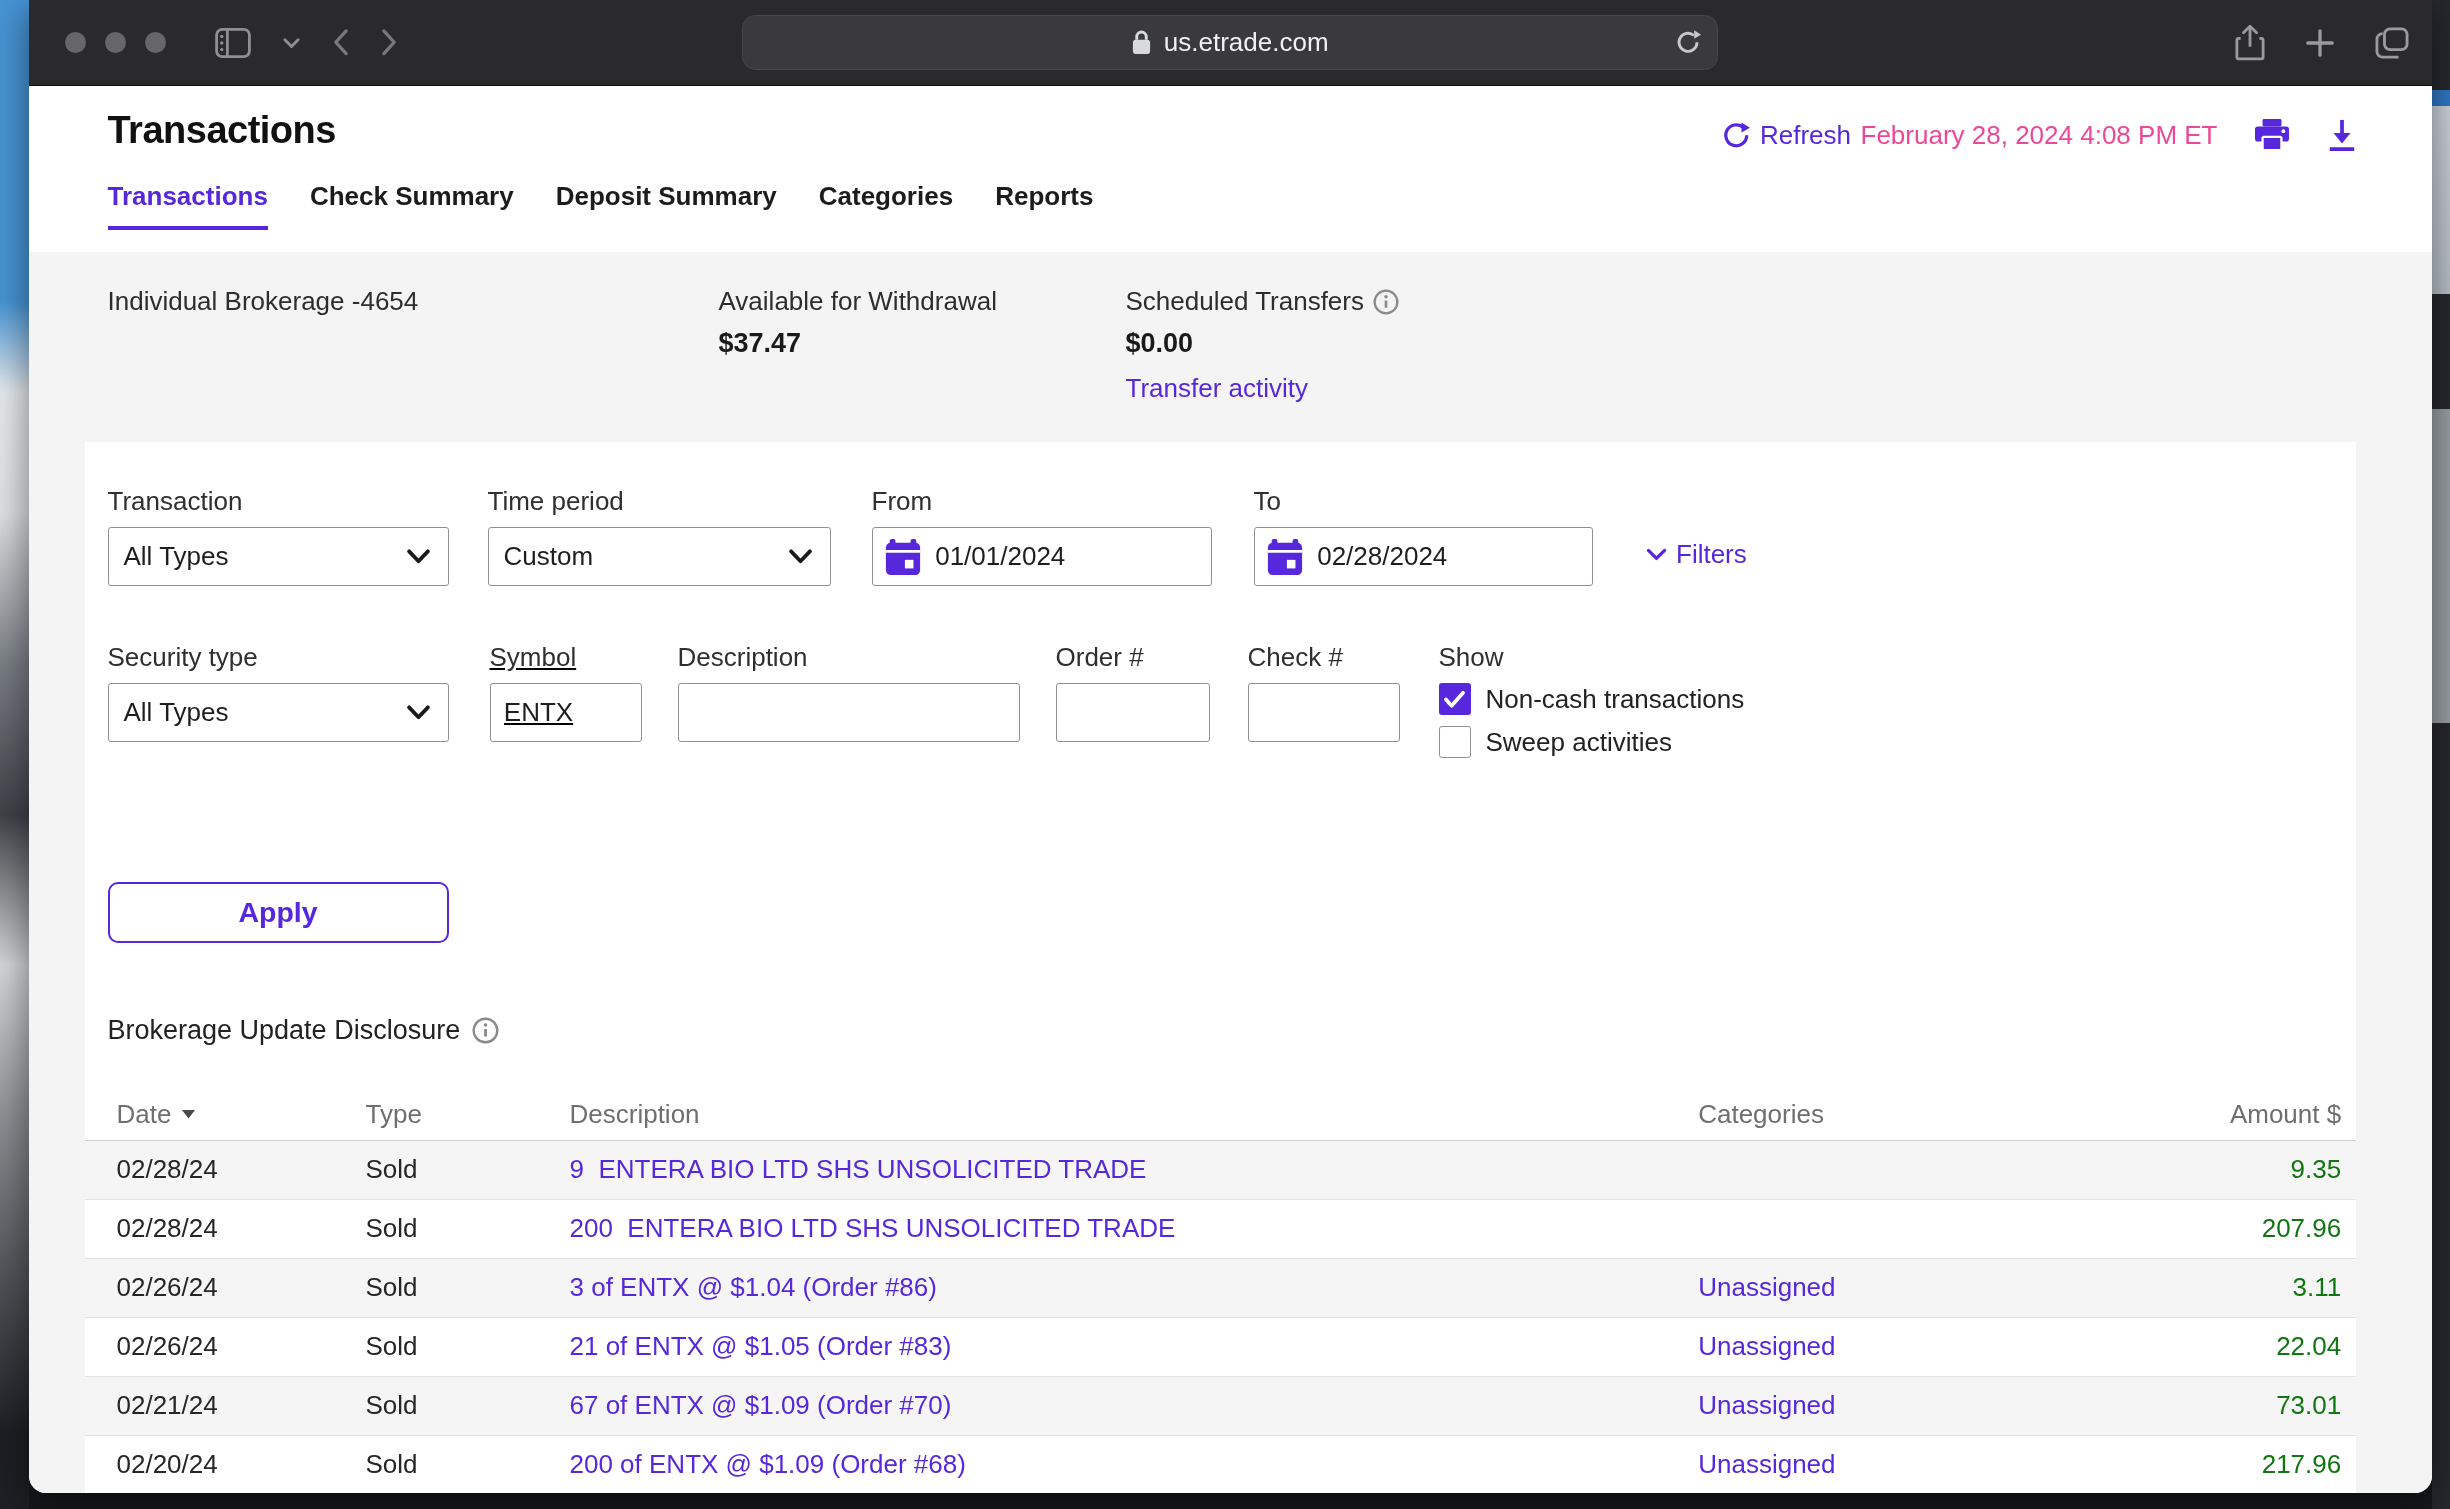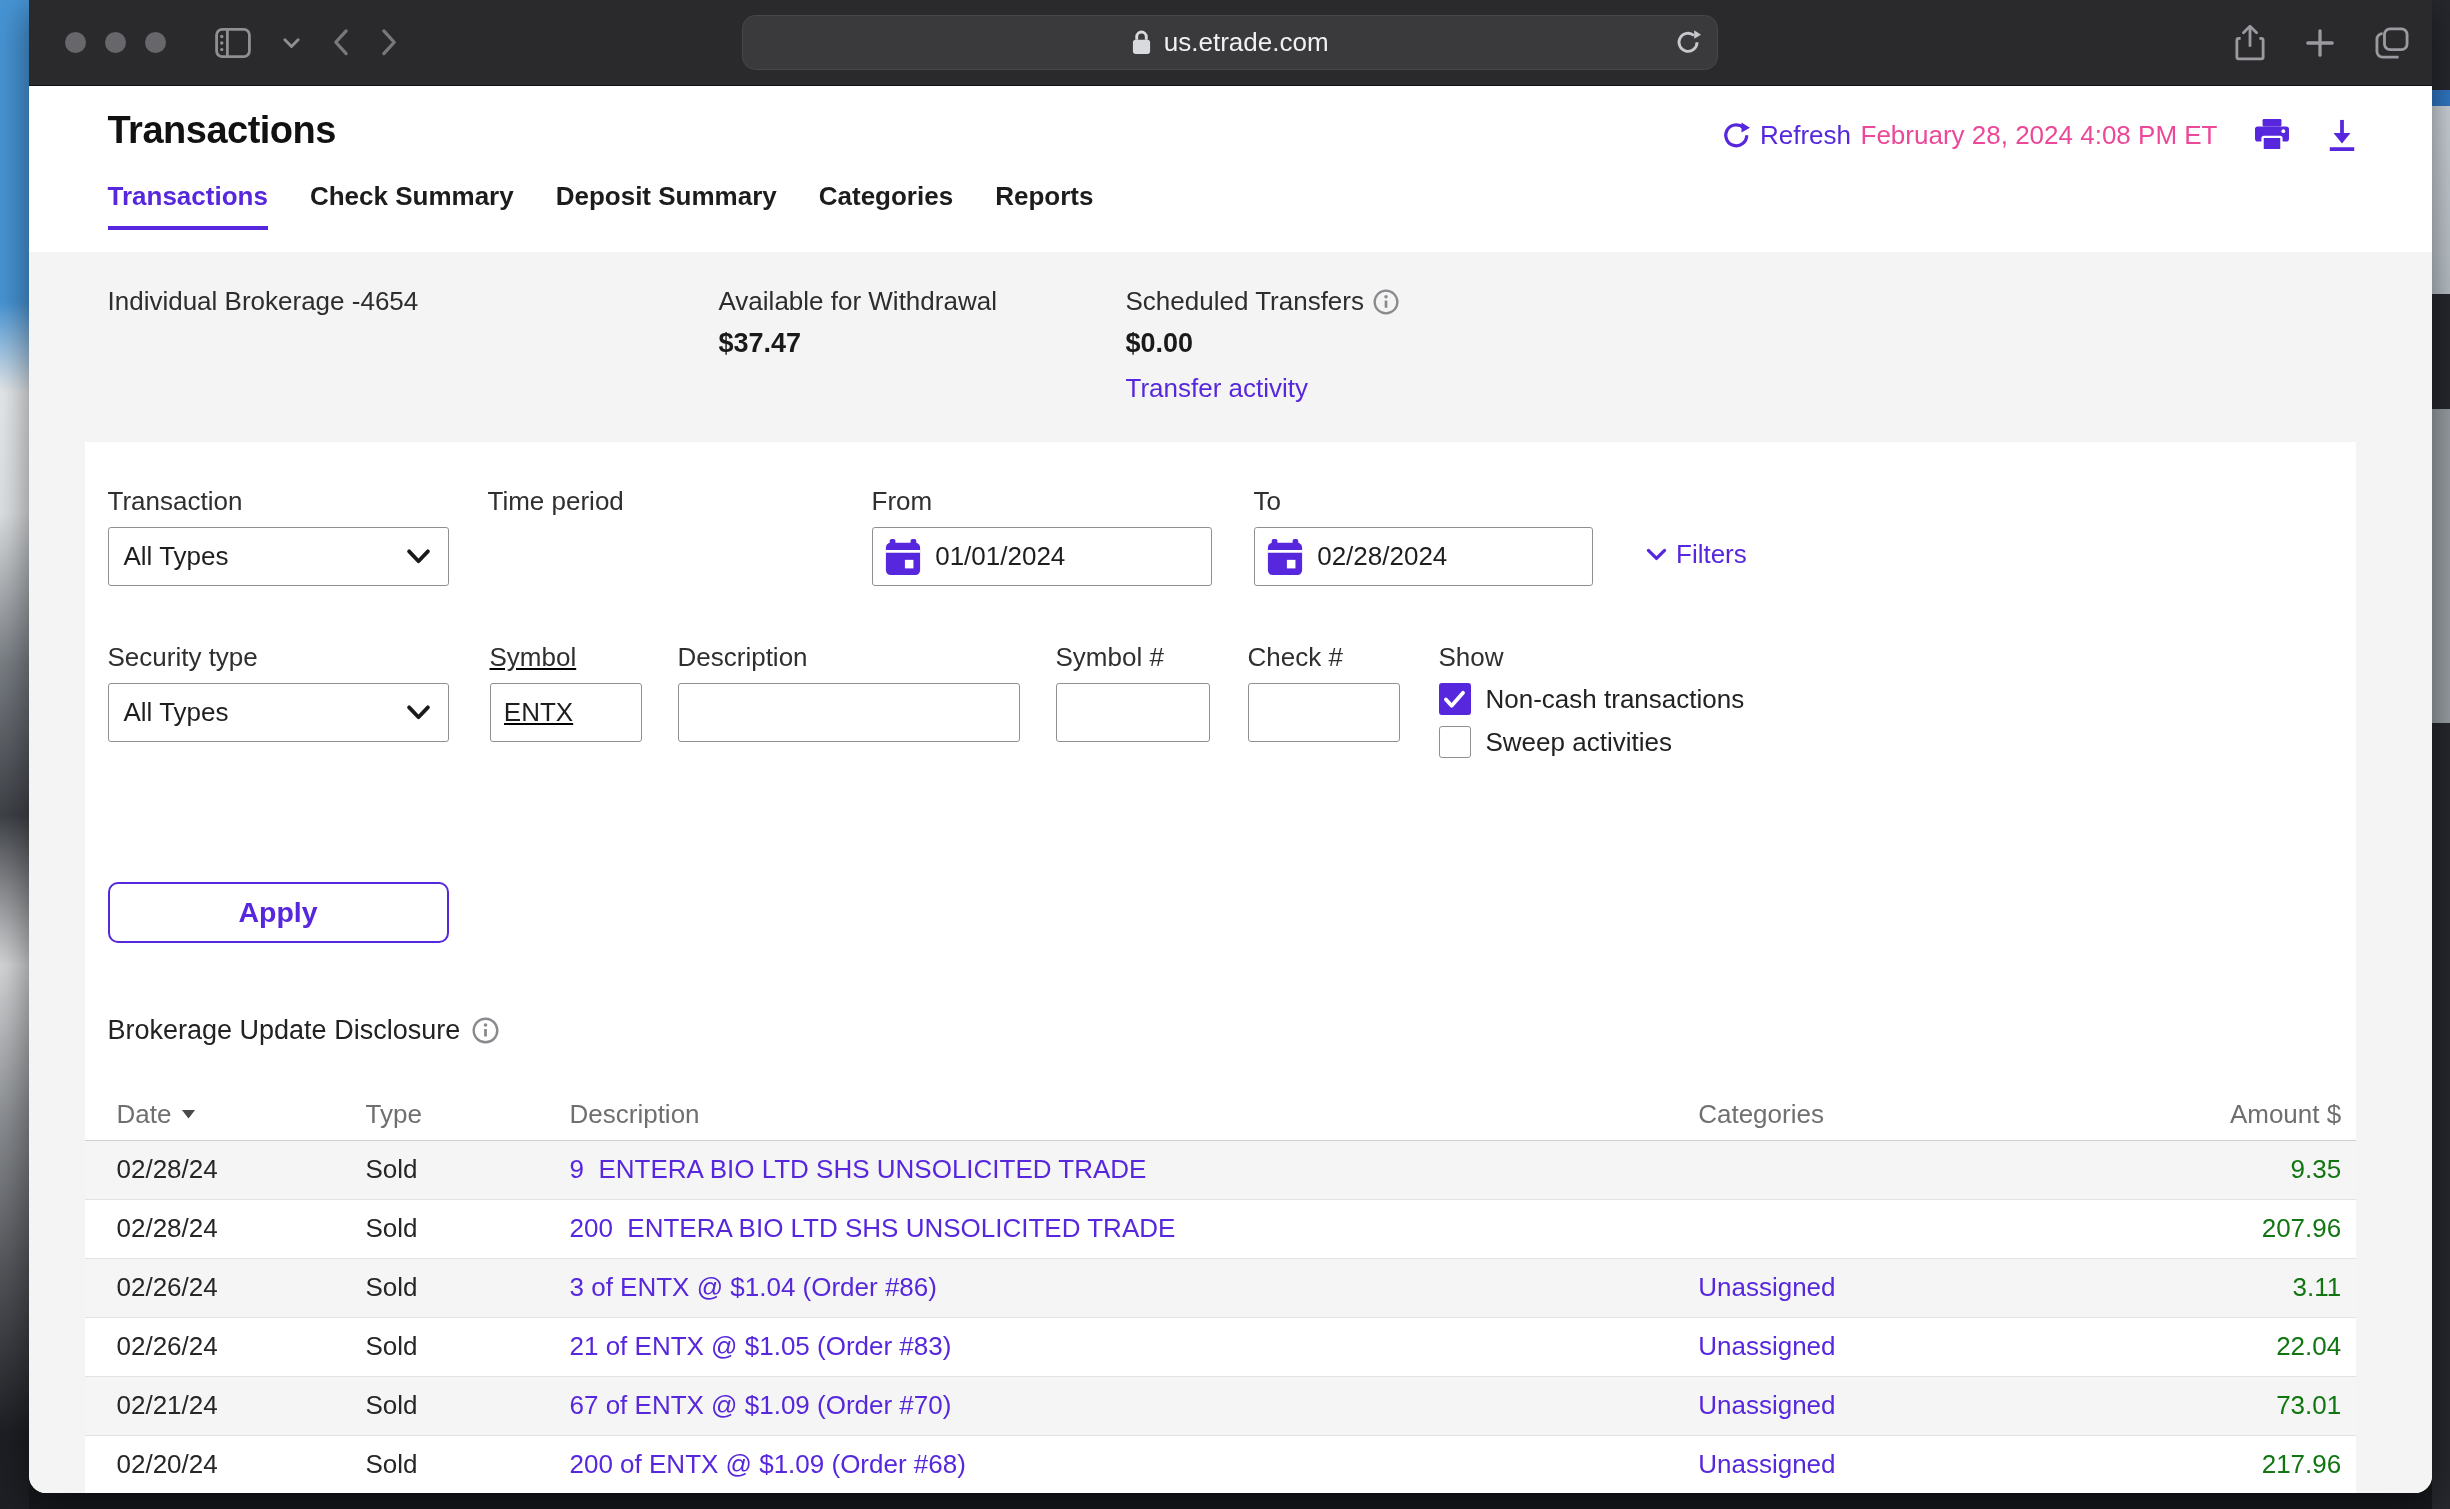--- a/index.html
+++ b/index.html
@@ -244,20 +244,26 @@
             <div class="flabel">Transaction</div>
             <div class="control selectbox">
               <span>All Types</span>
               <svg width="25" height="15" viewBox="0 0 26 16">
                   <polyline points="3,2.5 13,13 23,2.5" fill="none" stroke="#1a1a1a" stroke-width="4" stroke-linecap="round" stroke-linejoin="round"></polyline>
                 </svg>
             </div>
           </div>
           <div class="fgroup" style="left:403px;width:343px;">
             <div class="flabel">Time period</div>
+            <div class="control selectbox">
+              <span>Custom</span>
+              <svg width="25" height="15" viewBox="0 0 26 16">
+                  <polyline points="3,2.5 13,13 23,2.5" fill="none" stroke="#1a1a1a" stroke-width="4" stroke-linecap="round" stroke-linejoin="round"></polyline>
+                </svg>
+            </div>
           </div>
           <div class="fgroup" style="left:787px;width:340px;">
             <div class="flabel">From</div>
             <div class="control datefield">
               <svg width="38" height="40" viewBox="0 0 40 42">
                   <rect x="6" y="2" width="6" height="8" rx="2" fill="#5627dc"></rect>
                   <rect x="28" y="2" width="6" height="8" rx="2" fill="#5627dc"></rect>
                   <rect x="2" y="6" width="36" height="34" rx="5" fill="#5627dc"></rect>
                   <line x1="2" y1="15" x2="38" y2="15" stroke="#fff" stroke-width="3"></line>
                   <rect x="22" y="24" width="9" height="9" fill="#fff"></rect>
@@ -303,21 +309,21 @@
               <input class="textinput" value="ENTX" style="">
             </div>
           </div>
           <div class="fgroup" style="left:593px;width:342px;">
             <div class="flabel">Description</div>
             <div class="control">
               <input class="textinput" value="" style="">
             </div>
           </div>
           <div class="fgroup" style="left:971px;width:154px;">
-            <div class="flabel">Symbol #</div>
+            <div class="flabel">Order #</div>
             <div class="control">
               <input class="textinput" value="" style="">
             </div>
           </div>
           <div class="fgroup" style="left:1163px;width:152px;">
             <div class="flabel">Check #</div>
             <div class="control">
               <input class="textinput" value="" style="">
             </div>
           </div>

